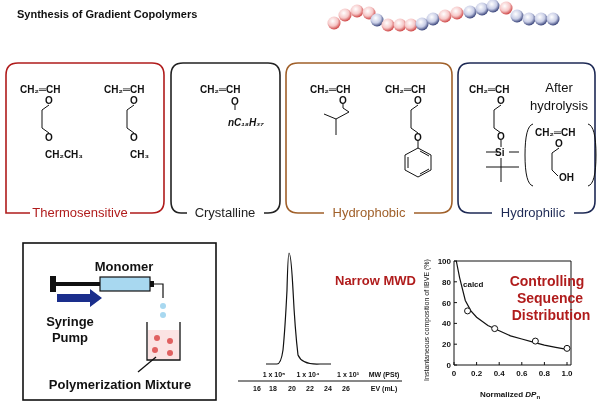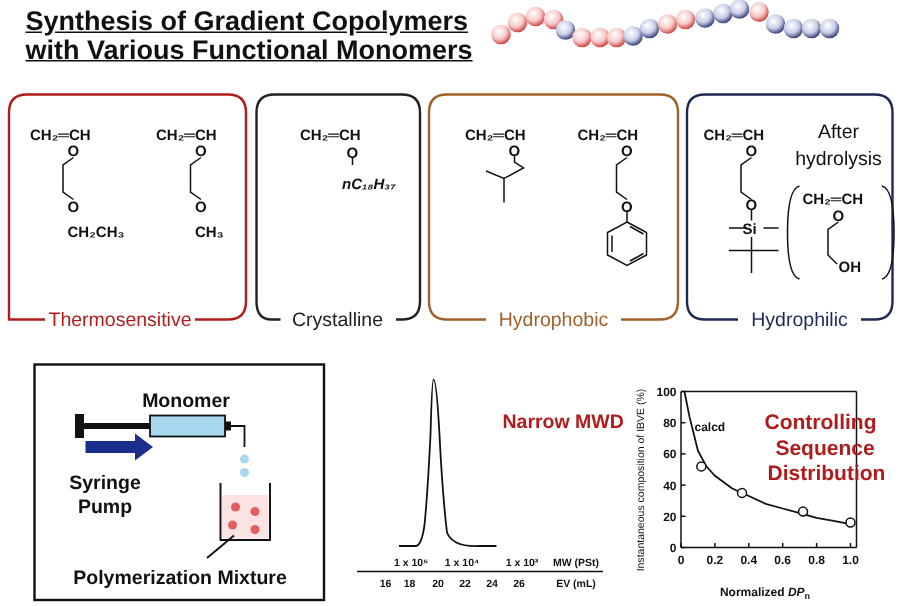--- a/index.html
+++ b/index.html
@@ -1,28 +1,27 @@
 <!DOCTYPE html>
 <html><head>
 <meta charset="utf-8">
 <style>
   html,body{margin:0;padding:0;background:#fff;}
   body{width:600px;height:404px;position:relative;overflow:hidden;font-family:"Liberation Sans",sans-serif;}
   .abs{position:absolute;}
-  .title{left:17px;top:5px;font-weight:bold;font-size:18px;line-height:19px;color:#111;text-decoration:underline;}
+  .title{left:17px;top:5px;font-weight:bold;font-size:11px;line-height:19px;color:#111;}
   svg text{font-family:"Liberation Sans",sans-serif;}
   .chem{font-weight:bold;font-size:10px;fill:#111;}
   .lbl{font-size:13px;}
 </style>
 </head>
 <body>
 
 <div class="abs title">
   <div>Synthesis of Gradient Copolymers</div>
-  <div>with Various Functional Monomers</div>
 </div>
 
 <svg class="abs" style="left:0;top:0" width="600" height="404">
   <defs>
     <radialGradient id="gr" cx="0.4" cy="0.35" r="0.7">
         <stop offset="0" stop-color="#fff"></stop>
         <stop offset="0.55" stop-color="#f6c8c8"></stop>
         <stop offset="1" stop-color="#c83030"></stop>
       </radialGradient>
     <radialGradient id="gb" cx="0.4" cy="0.35" r="0.7">

